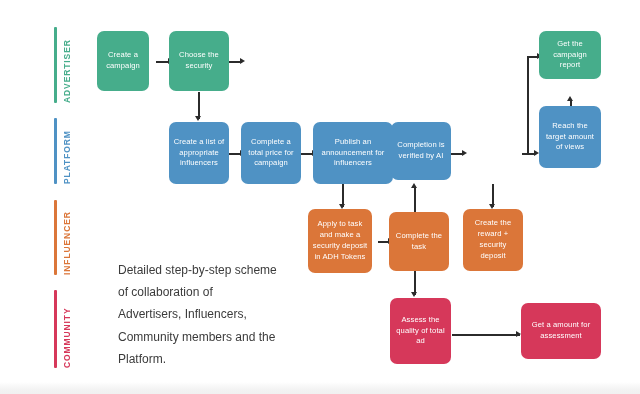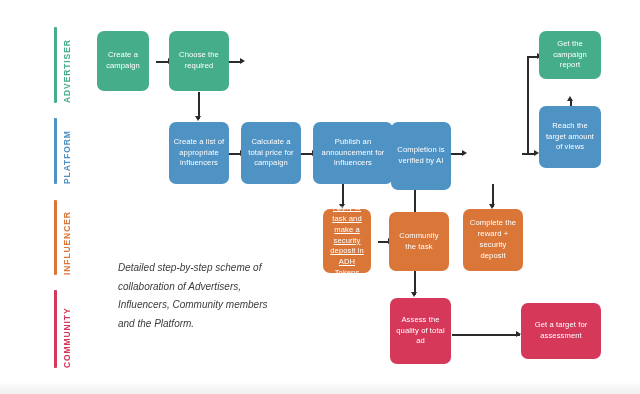--- a/index.html
+++ b/index.html
@@ -92,23 +92,22 @@
     border-left: 3.6px solid transparent;
     border-right: 3.6px solid transparent;
     border-bottom: 5.6px solid #2b2b2b;
   }
   
   #caption {
     position: absolute;
     left: 118px;
     top: 259px;
     width: 160px;
-    font-size: 10px;
+    font-size: 12px;
     line-height: 1.85;
-    font-style: italic;
     color: #3b3b3b;
   }
 </style>
 </head>
 <body>
 
 <div id="canvas">
 
   <div class="lane-label" style="left:54px; top:27px; height:76px;">
     <div class="lane-bar" style="height:76px; background:#46ad8b;"></div>
@@ -175,42 +174,42 @@
   <div class="conn conn-v" style="left:570px; top:100px; height:22px;"></div>
   <div class="arrow arrow-u" style="left:567px; top:96px;"></div>
 
   <div class="conn conn-h" style="left:527px; top:153px; width:9px;"></div>
   <div class="conn conn-v" style="left:527px; top:56px; height:98px;"></div>
   <div class="conn conn-h" style="left:527px; top:56px; width:12px;"></div>
   <div class="arrow arrow-r" style="left:537px; top:52.5px;"></div>
 
   <div class="node node-green" style="left:97px; top:31px; width:52px; height:60px;">Create a campaign</div>
 
-  <div class="node node-green" style="left:169px; top:31px; width:60px; height:60px;">Choose the required</div>
+  <div class="node node-green" style="left:169px; top:31px; width:60px; height:60px;">Choose the security</div>
 
 
   <div class="node node-green" style="left:539px; top:31px; width:62px; height:48px;">Get the campaign report</div>
 
   <div class="node node-blue" style="left:169px; top:122px; width:60px; height:62px;">Create a list of appropriate influencers</div>
 
-  <div class="node node-blue" style="left:241px; top:122px; width:60px; height:62px;">Calculate a total price for campaign</div>
+  <div class="node node-blue" style="left:241px; top:122px; width:60px; height:62px;">Complete a total price for campaign</div>
 
   <div class="node node-blue" style="left:313px; top:122px; width:80px; height:62px;">Publish an announcement for influencers</div>
 
-  <div class="node node-blue" style="left:391px; top:122px; width:60px; height:68px;">Completion is verified by AI</div>
+  <div class="node node-blue" style="left:391px; top:122px; width:60px; height:58px;">Completion is verified by AI</div>
 
 
   <div class="node node-blue" style="left:539px; top:106px; width:62px; height:62px;">Reach the target amount of views</div>
 
-  <div class="node node-orange" style="left:323px; top:209px; width:48px; height:64px;text-decoration:underline;">Apply to task and make a security deposit in ADH Tokens</div>
-
-  <div class="node node-orange" style="left:389px; top:212px; width:60px; height:59px;">Community the task</div>
-
-  <div class="node node-orange" style="left:463px; top:209px; width:60px; height:62px;">Complete the reward + security deposit</div>
+  <div class="node node-orange" style="left:308px; top:209px; width:64px; height:64px;">Apply to task and make a security deposit in ADH Tokens</div>
+
+  <div class="node node-orange" style="left:389px; top:212px; width:60px; height:59px;">Complete the task</div>
+
+  <div class="node node-orange" style="left:463px; top:209px; width:60px; height:62px;">Create the reward + security deposit</div>
 
   <div class="node node-pink" style="left:390px; top:298px; width:61px; height:66px;">Assess the quality of total ad</div>
 
-  <div class="node node-pink" style="left:521px; top:303px; width:80px; height:56px;">Get a target for assessment</div>
+  <div class="node node-pink" style="left:521px; top:303px; width:80px; height:56px;">Get a amount for assessment</div>
 
   <div id="caption">Detailed step-by-step scheme of collaboration of Advertisers, Influencers, Community members and the Platform.</div>
 
   <div id="bottom-band"></div>
 </div>
 
 </body></html>

